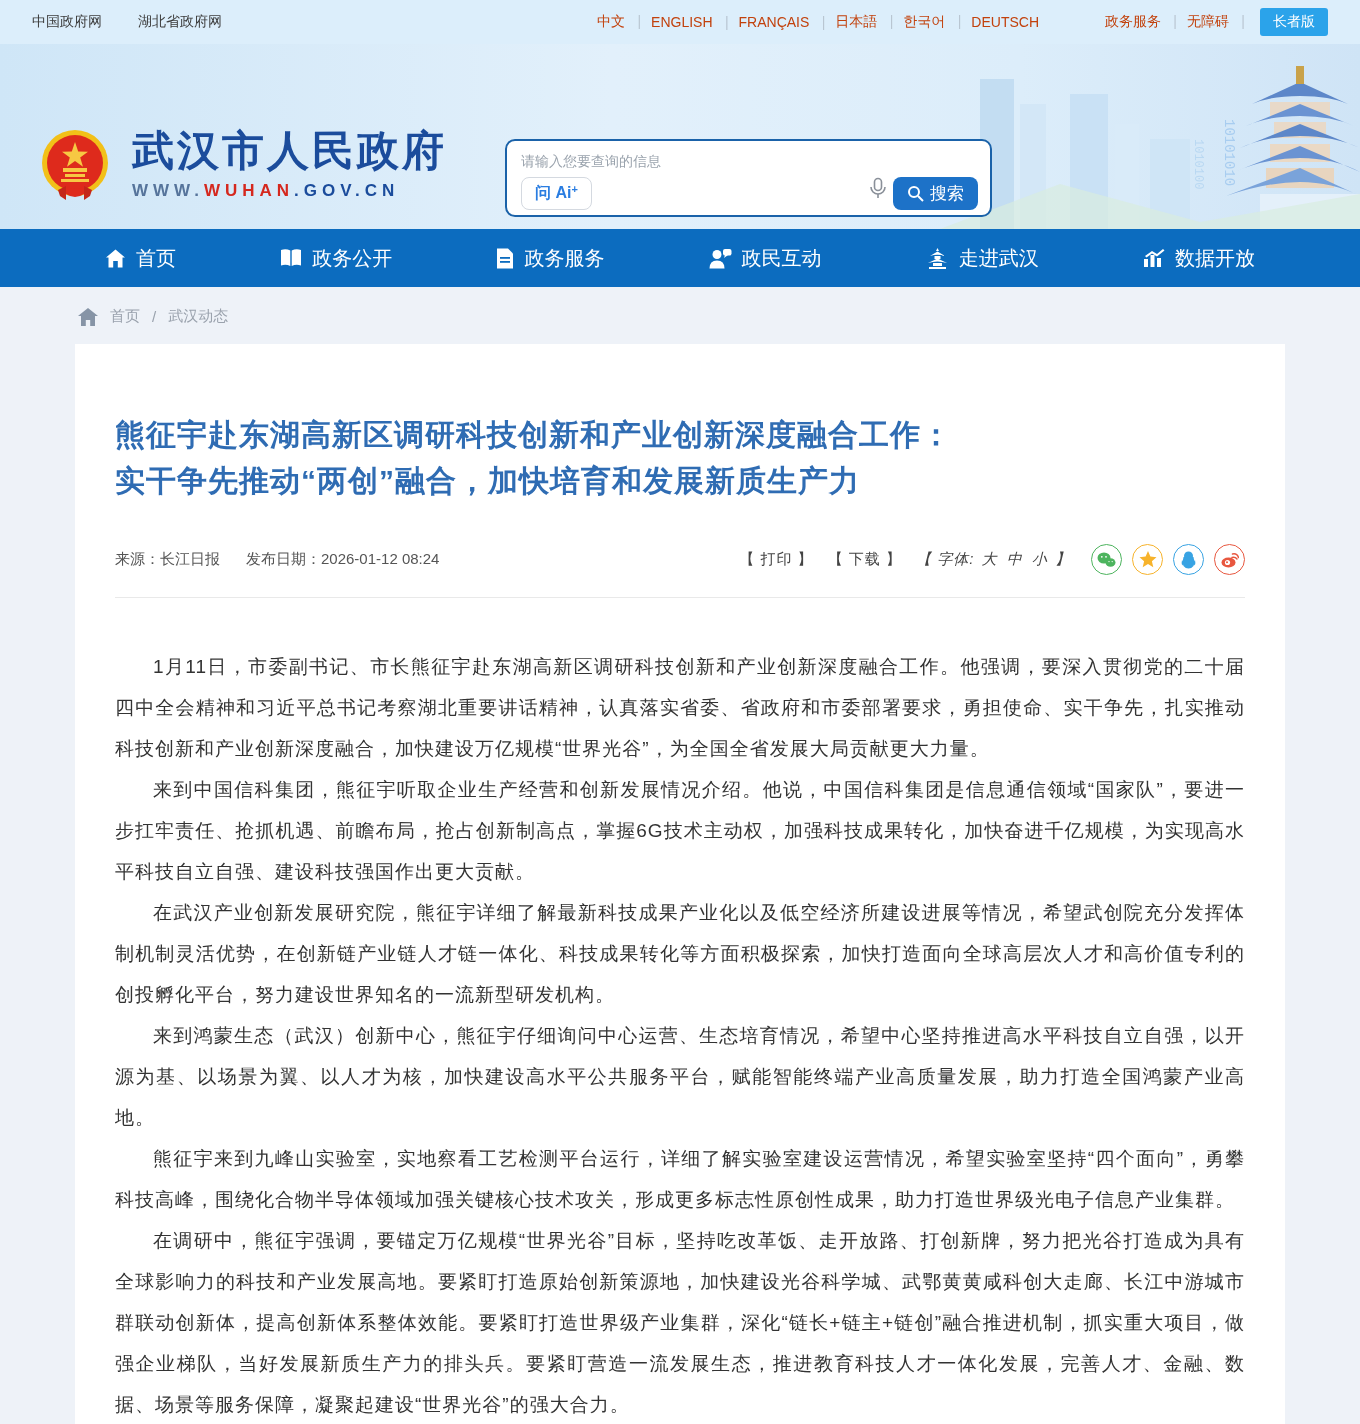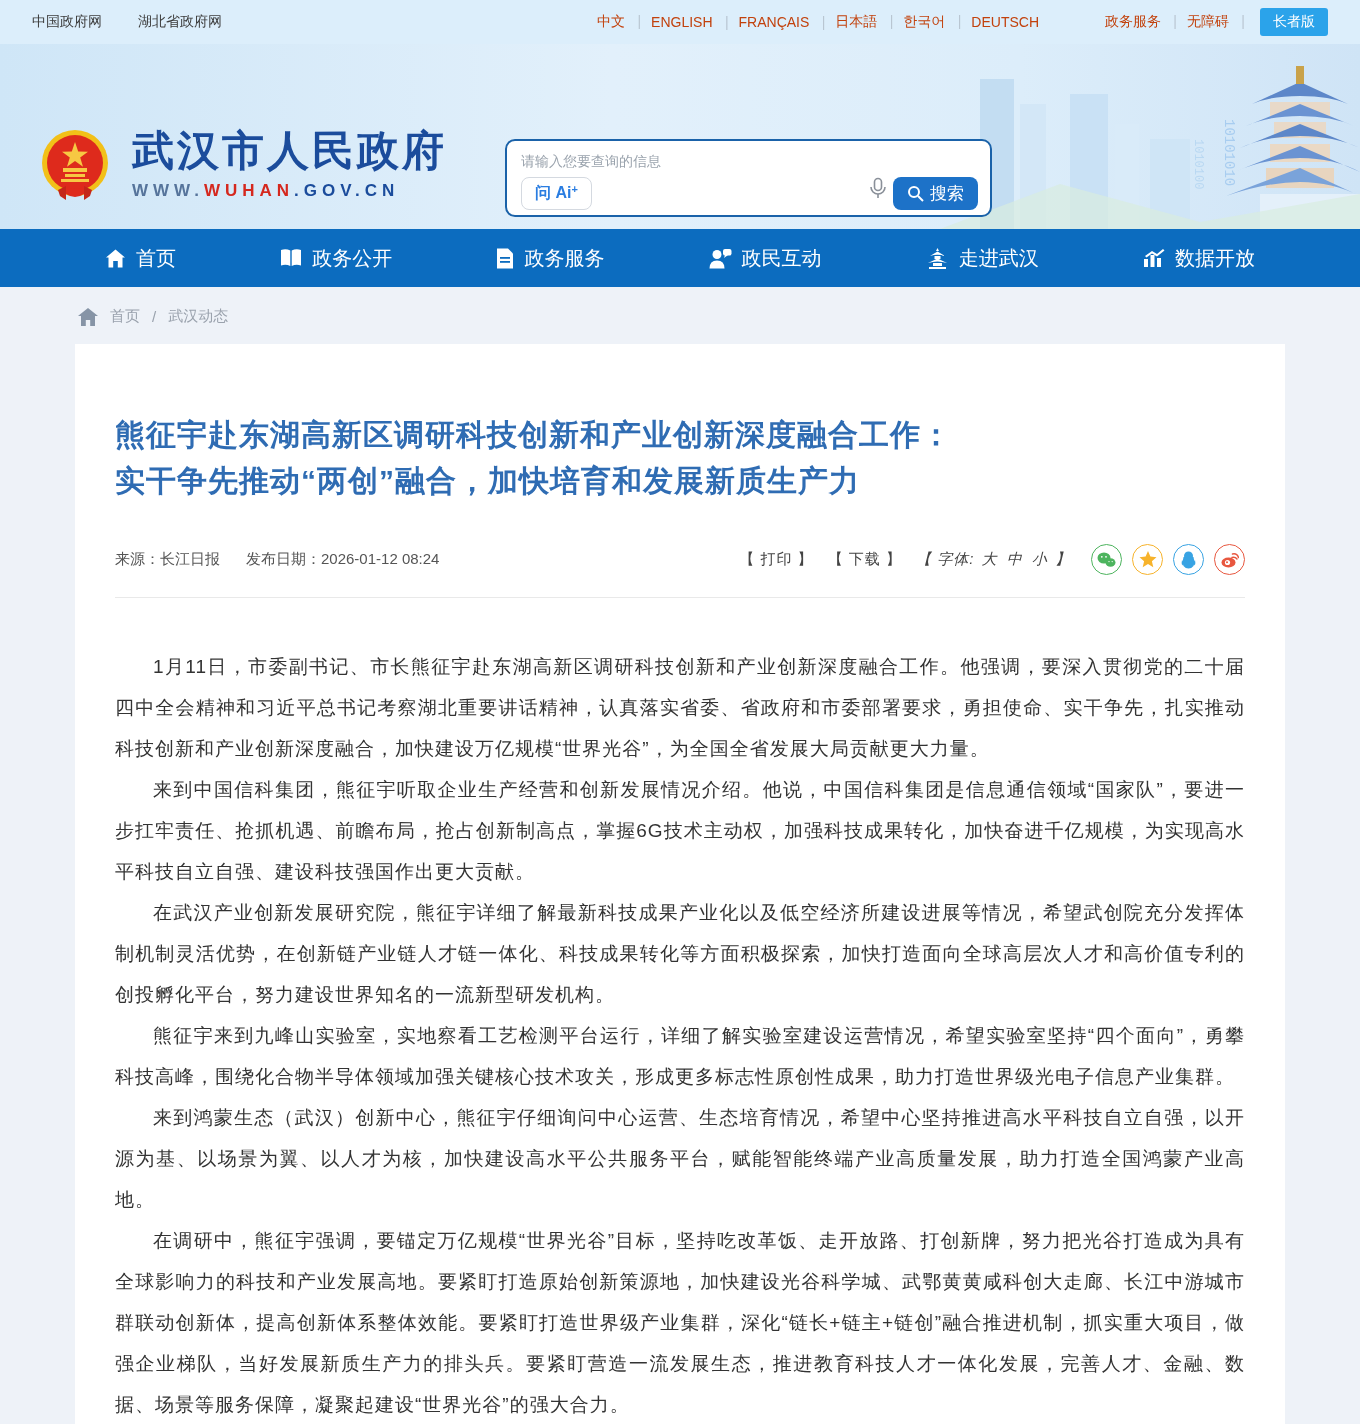--- a/index.html
+++ b/index.html
@@ -331,18 +331,18 @@
           </svg>
         </span>
       </span>
     </div>
   </div>
 
   <div class="article-body">
     <p>1月11日，市委副书记、市长熊征宇赴东湖高新区调研科技创新和产业创新深度融合工作。他强调，要深入贯彻党的二十届四中全会精神和习近平总书记考察湖北重要讲话精神，认真落实省委、省政府和市委部署要求，勇担使命、实干争先，扎实推动科技创新和产业创新深度融合，加快建设万亿规模“世界光谷”，为全国全省发展大局贡献更大力量。</p>
     <p>来到中国信科集团，熊征宇听取企业生产经营和创新发展情况介绍。他说，中国信科集团是信息通信领域“国家队”，要进一步扛牢责任、抢抓机遇、前瞻布局，抢占创新制高点，掌握6G技术主动权，加强科技成果转化，加快奋进千亿规模，为实现高水平科技自立自强、建设科技强国作出更大贡献。</p>
     <p>在武汉产业创新发展研究院，熊征宇详细了解最新科技成果产业化以及低空经济所建设进展等情况，希望武创院充分发挥体制机制灵活优势，在创新链产业链人才链一体化、科技成果转化等方面积极探索，加快打造面向全球高层次人才和高价值专利的创投孵化平台，努力建设世界知名的一流新型研发机构。</p>
+    <p>来到鸿蒙生态（武汉）创新中心，熊征宇仔细询问中心运营、生态培育情况，希望中心坚持推进高水平科技自立自强，以开源为基、以场景为翼、以人才为核，加快建设高水平公共服务平台，赋能智能终端产业高质量发展，助力打造全国鸿蒙产业高地。</p>
     <p>熊征宇来到九峰山实验室，实地察看工艺检测平台运行，详细了解实验室建设运营情况，希望实验室坚持“四个面向”，勇攀科技高峰，围绕化合物半导体领域加强关键核心技术攻关，形成更多标志性原创性成果，助力打造世界级光电子信息产业集群。</p>
-    <p>来到鸿蒙生态（武汉）创新中心，熊征宇仔细询问中心运营、生态培育情况，希望中心坚持推进高水平科技自立自强，以开源为基、以场景为翼、以人才为核，加快建设高水平公共服务平台，赋能智能终端产业高质量发展，助力打造全国鸿蒙产业高地。</p>
     <p>在调研中，熊征宇强调，要锚定万亿规模“世界光谷”目标，坚持吃改革饭、走开放路、打创新牌，努力把光谷打造成为具有全球影响力的科技和产业发展高地。要紧盯打造原始创新策源地，加快建设光谷科学城、武鄂黄黄咸科创大走廊、长江中游城市群联动创新体，提高创新体系整体效能。要紧盯打造世界级产业集群，深化“链长+链主+链创”融合推进机制，抓实重大项目，做强企业梯队，当好发展新质生产力的排头兵。要紧盯营造一流发展生态，推进教育科技人才一体化发展，完善人才、金融、数据、场景等服务保障，凝聚起建设“世界光谷”的强大合力。</p>
 
   </div>
 </div>
 
 </body></html>

